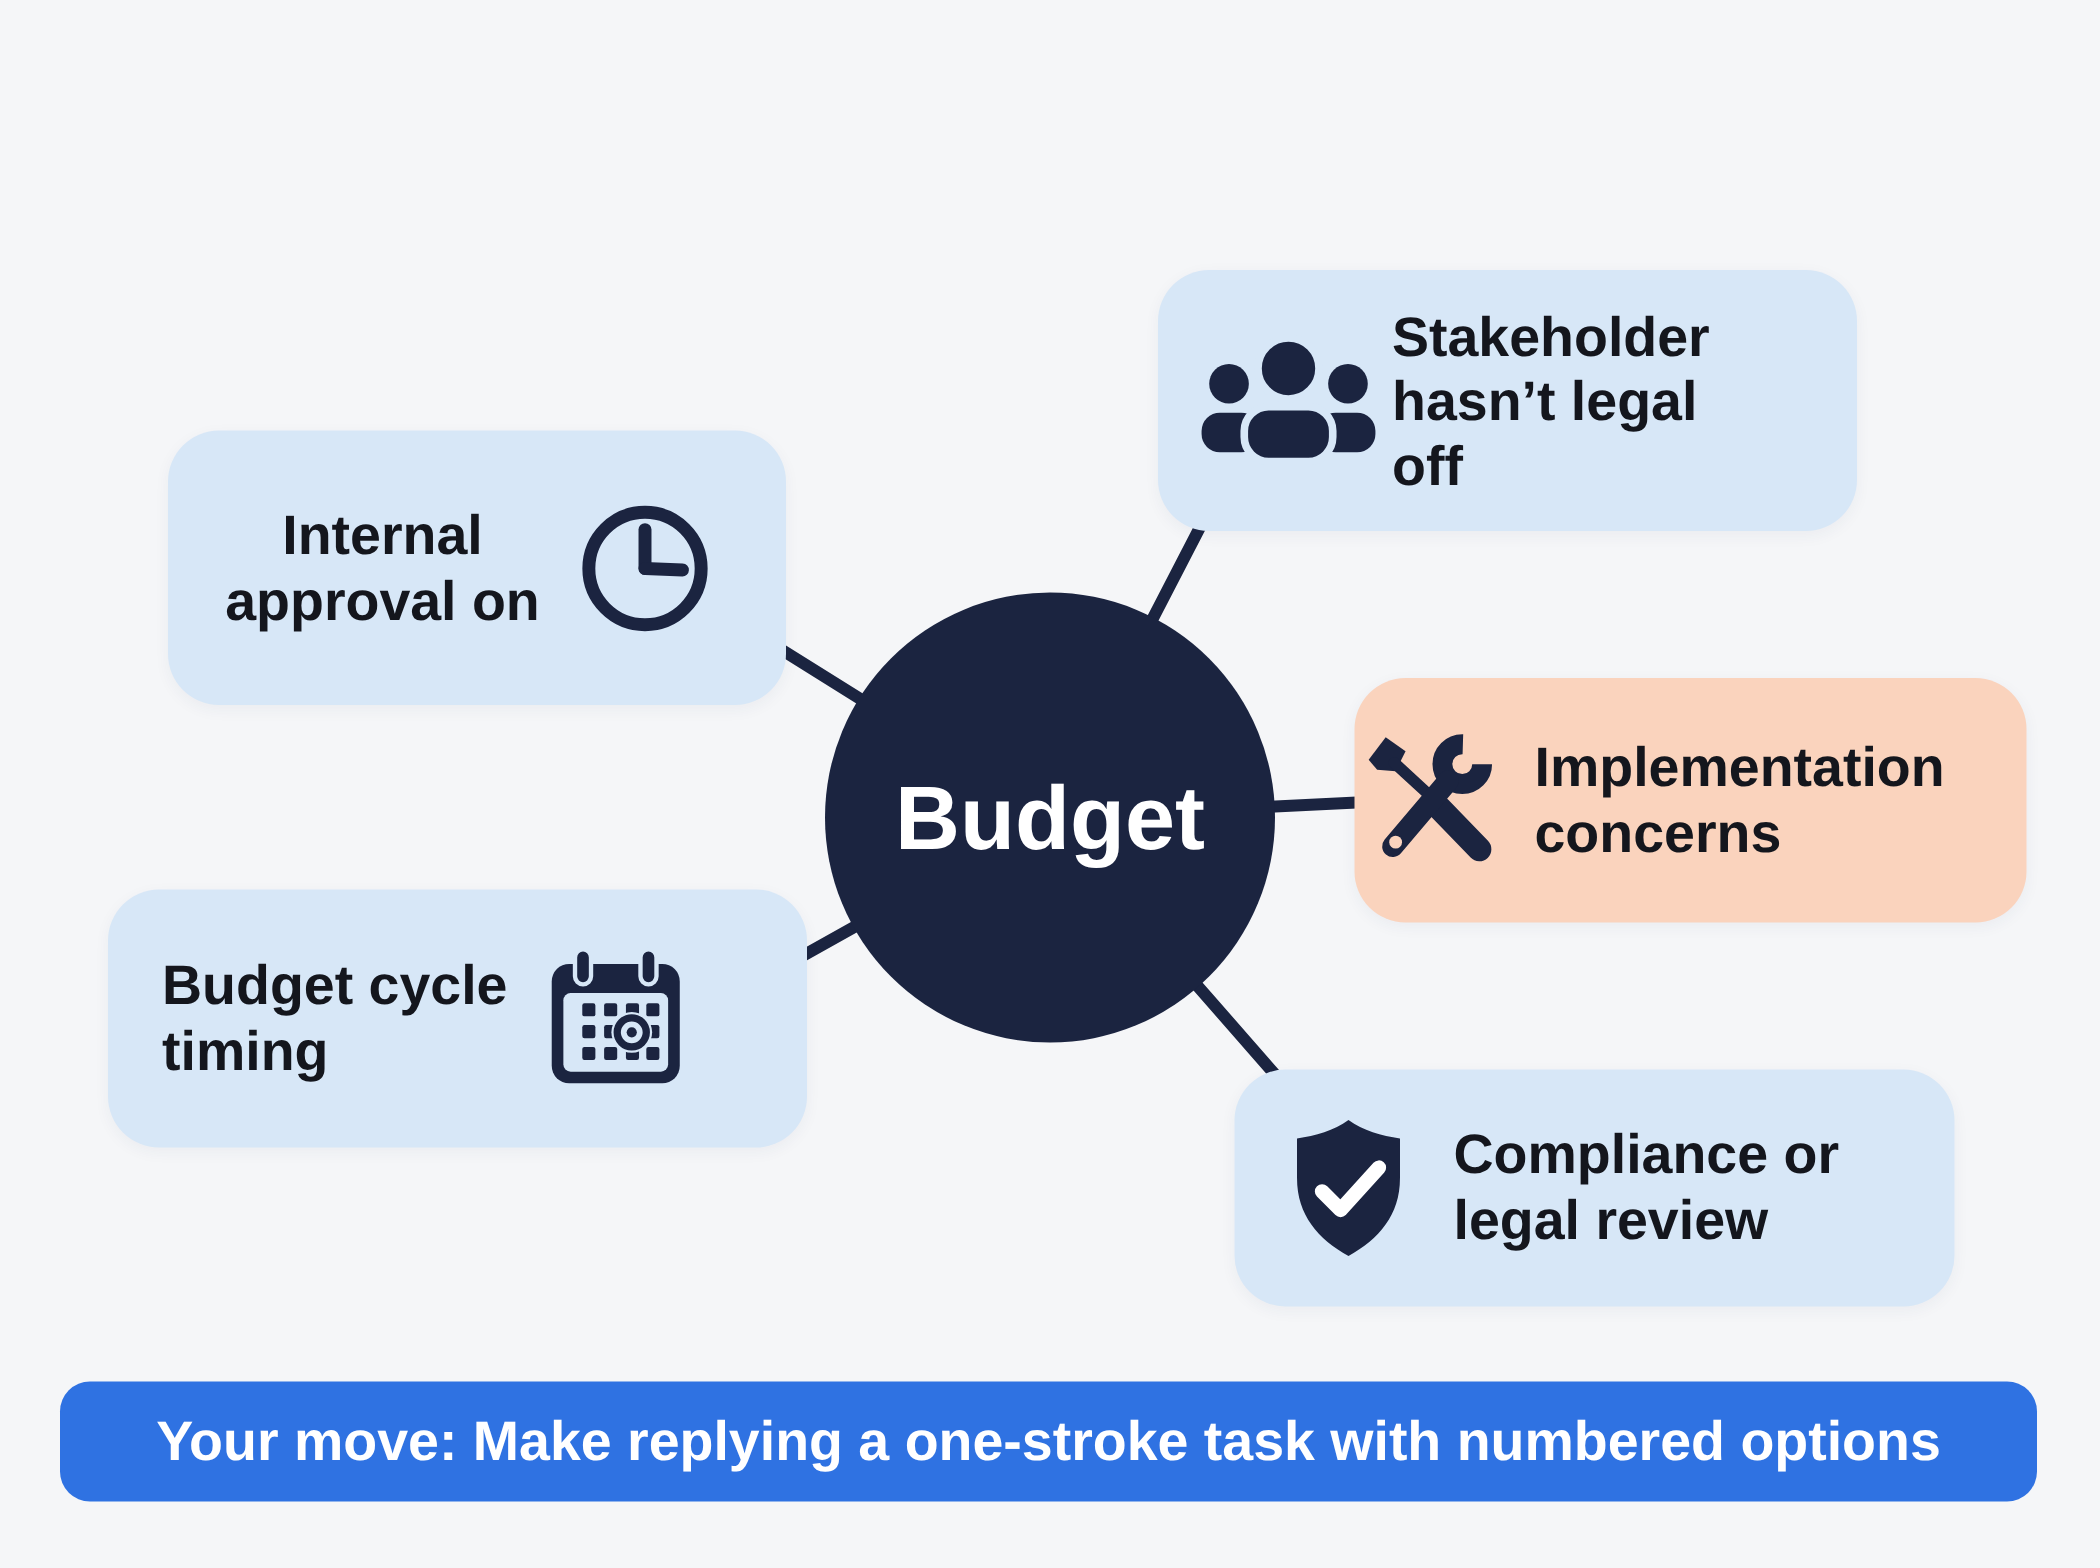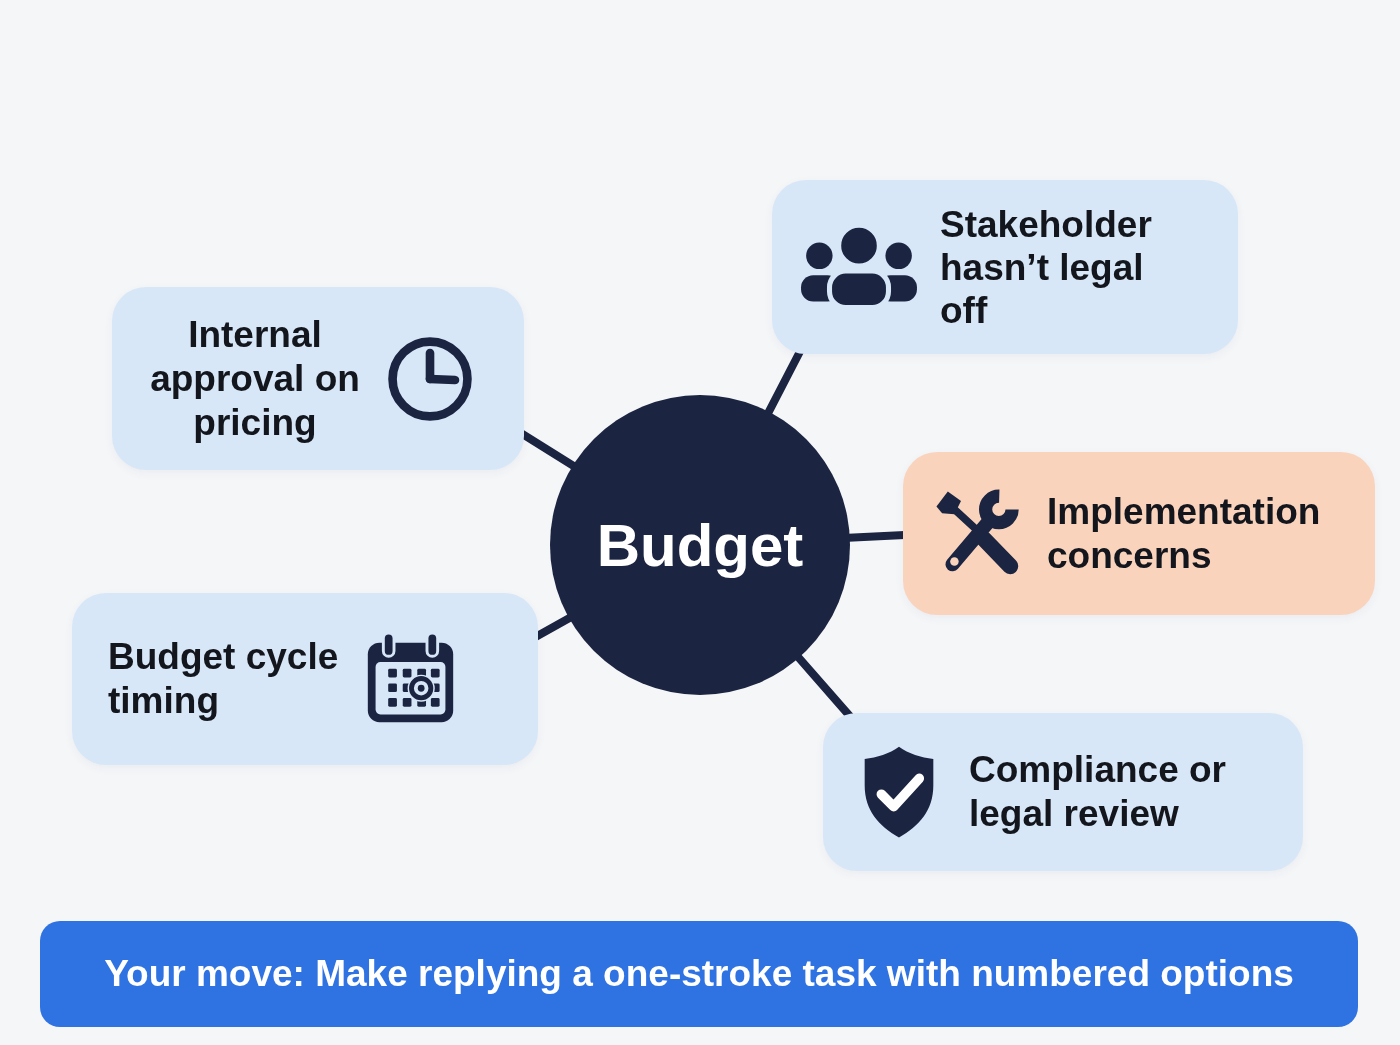--- a/index.html
+++ b/index.html
@@ -44,23 +44,23 @@
     line-height: 44px;
   }
   .node-text span { display: block; }
   .node-text.centered { text-align: center; }
 
   #node-internal       { left: 112px; top: 287px; width: 388px; height: 183px; padding-left: 24px; }
   #node-internal .node-text { width: 238px; }
   #node-internal svg   { margin-left: 8px; }
 
   #node-stakeholder    { left: 772px; top: 180px; width: 440px; height: 174px; padding-left: 26px; }
-  #node-stakeholder .node-text { margin-left: 20px; line-height: 43px; }
-
-  #node-implementation { left: 903px; top: 452px; width: 448px; height: 163px; padding-left: 24px; }
+  #node-stakeholder .node-text { margin-left: 8px; line-height: 43px; }
+
+  #node-implementation { left: 903px; top: 452px; width: 448px; height: 163px; }
   #node-implementation .node-text { margin-left: 16px; }
 
   #node-budget         { left: 72px;  top: 593px; width: 430px; height: 172px; padding-left: 36px; }
   #node-budget .node-text { width: 252px; }
   #node-budget svg     { margin-left: 2px; }
 
   #node-compliance     { left: 823px; top: 713px; width: 448px; height: 158px; padding-left: 32px; }
   #node-compliance .node-text { margin-left: 26px; }
 
   .center-circle {
@@ -74,21 +74,21 @@
     align-items: center;
     justify-content: center;
     color: #ffffff;
     font-size: 60px;
     font-weight: 700;
   }
   .footer-banner {
     position: absolute;
     z-index: 2;
     left: 40px; top: 921px;
-    width: 1318px; height: 106px;
+    width: 1318px; height: 80px;
     background: #2f72e2;
     border-radius: 20px;
     display: flex;
     align-items: center;
     justify-content: center;
     color: #ffffff;
     font-size: 37px;
     font-weight: 700;
   }
 </style>
@@ -103,21 +103,20 @@
     <line x1="700" y1="545" x2="808" y2="336" stroke="#1b2440" stroke-width="8" stroke-linecap="round"></line>
     <line x1="700" y1="545" x2="925" y2="534" stroke="#1b2440" stroke-width="8" stroke-linecap="round"></line>
     <line x1="700" y1="545" x2="480" y2="668" stroke="#1b2440" stroke-width="8" stroke-linecap="round"></line>
     <line x1="700" y1="545" x2="862" y2="730" stroke="#1b2440" stroke-width="8" stroke-linecap="round"></line>
   </svg>
 
   <div class="node blue" id="node-internal">
     <div class="node-text centered">
       <span>Internal</span>
       <span>approval on</span>
-      <span>pricing</span>
     </div>
     <svg viewBox="0 0 100 100" width="96" height="96">
       <circle cx="50" cy="50" r="39" fill="none" stroke="#1b2440" stroke-width="9"></circle>
       <line x1="50" y1="50" x2="50" y2="23" stroke="#1b2440" stroke-width="9" stroke-linecap="round"></line>
       <line x1="50" y1="50" x2="76" y2="51" stroke="#1b2440" stroke-width="9" stroke-linecap="round"></line>
     </svg>
   </div>
 
   <div class="node blue" id="node-stakeholder">
     <svg viewBox="0 0 120 96" width="122" height="98">

